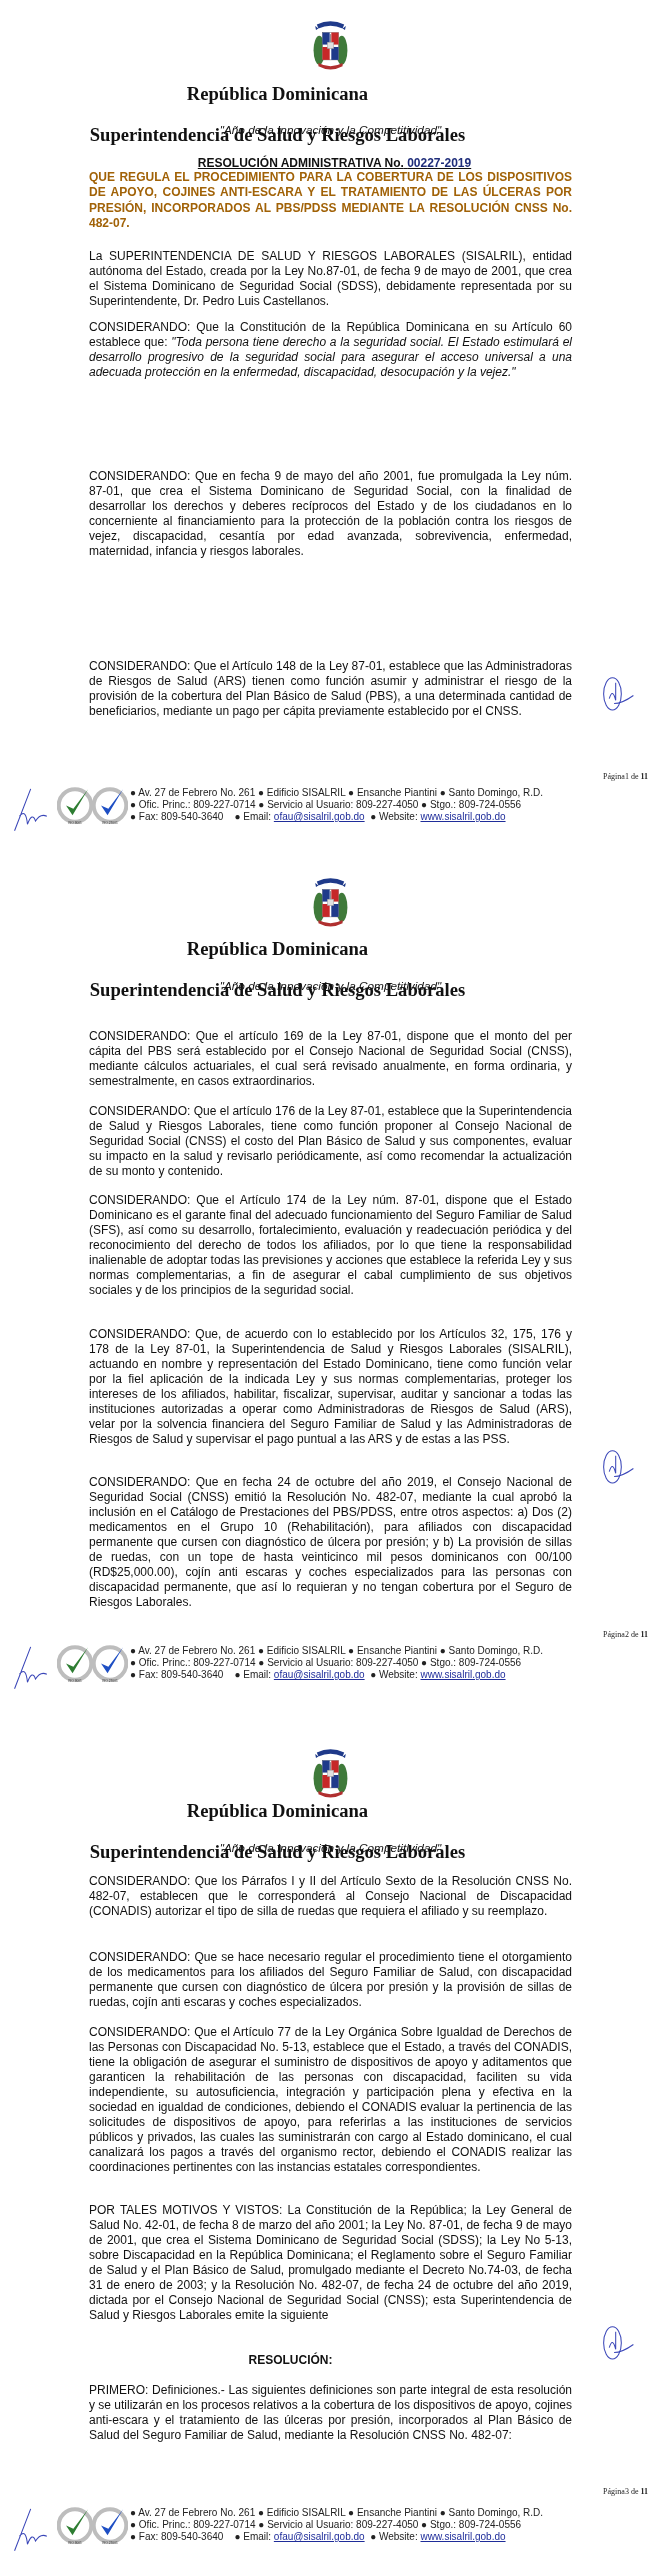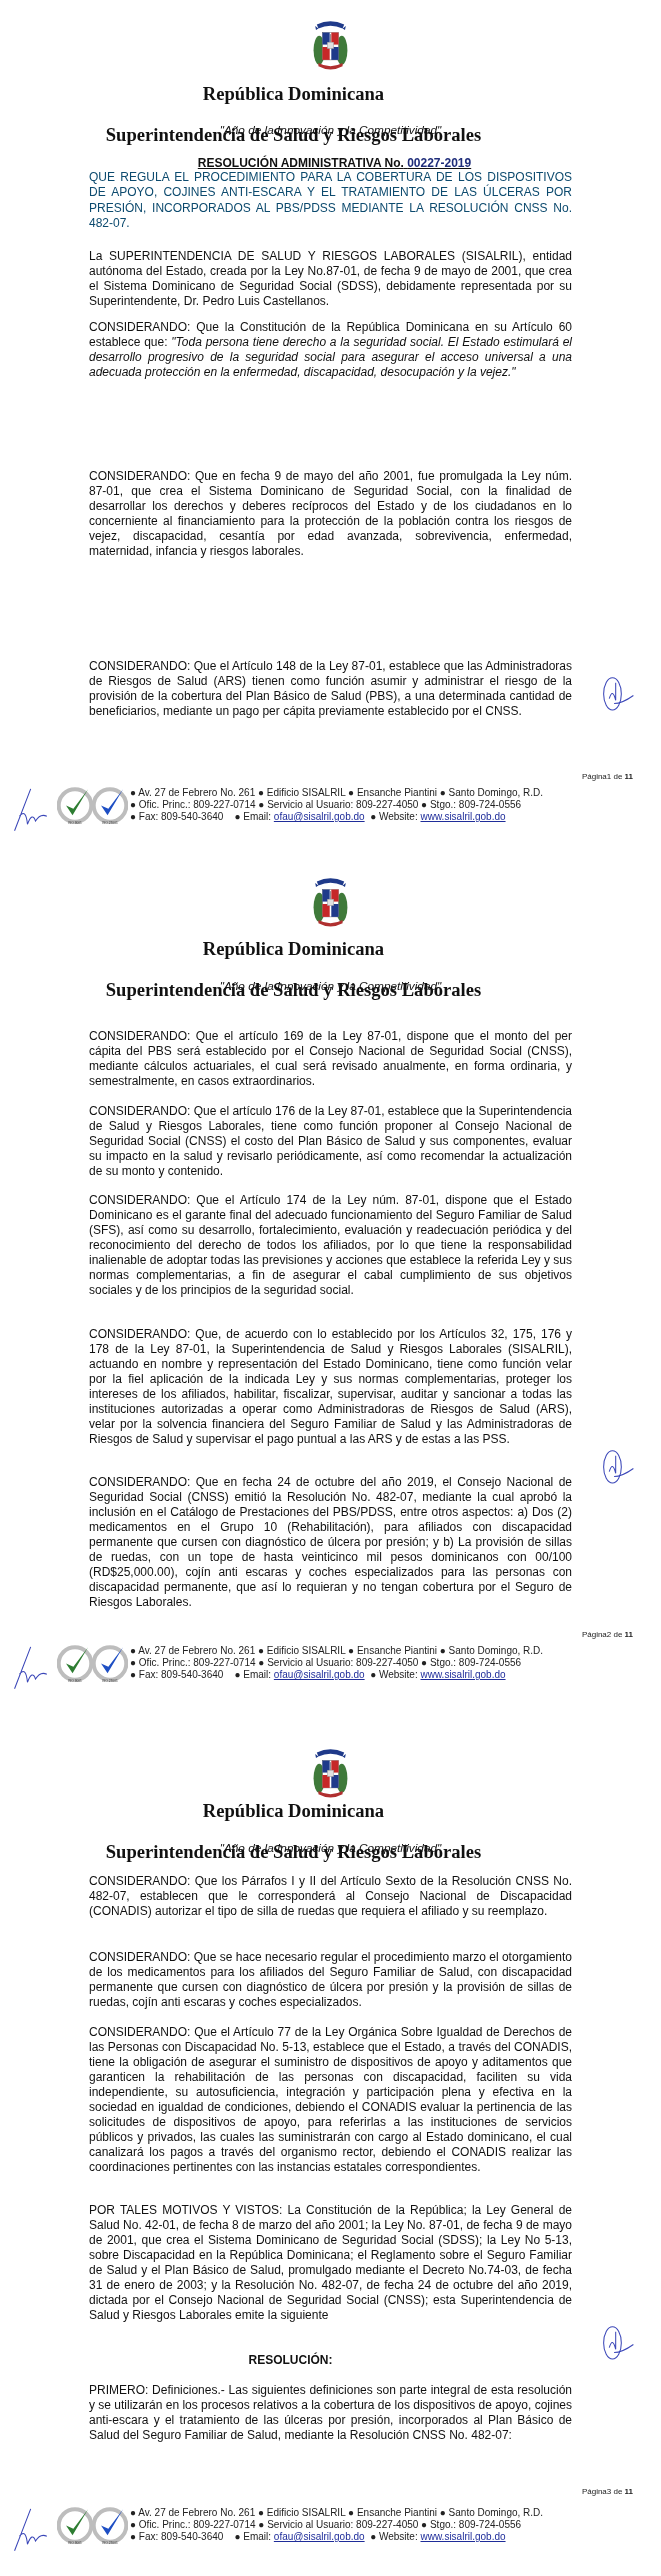--- a/index.html
+++ b/index.html
@@ -3,35 +3,35 @@
 <meta charset="utf-8">
 <style>
   html, body { margin: 0; padding: 0; background: #ffffff; }
   body { width: 661px; height: 2576px; position: relative; overflow: hidden; color: #111; font-family: "Liberation Sans", sans-serif; }
   .page { position: absolute; left: 0; width: 661px; }
   .page1 { top: 0; height: 867px; }
   .page2 { top: 867px; height: 867px; }
   .page3 { top: 1735px; height: 841px; }
 
   .crest { position: absolute; left: 310px; width: 41px; height: 58px; }
-  .hdr-title { position: absolute; left: 16px; width: 555px; text-align: center; font-family: "Liberation Serif", serif; font-weight: bold; color: #111; }
+  .hdr-title { position: absolute; left: 0; width: 555px; text-align: center; font-family: "Liberation Serif", serif; font-weight: bold; color: #111; }
   .hdr-t1 { font-size: 18.6px; }
   .hdr-t2 { font-size: 18.6px; margin-top: 20px; }
   .hdr-motto { position: absolute; left: 0; width: 661px; text-align: center; font-style: italic; font-size: 11.8px; color: #111; }
 
   .res-num { position: absolute; left: 4px; width: 661px; text-align: center; font-weight: bold; font-size: 12px; text-decoration: underline; }
   .res-num .num { color: #1f2d7a; }
-  .res-sub { position: absolute; left: 89px; width: 483px; font-weight: normal; color: #0c4a6e; font-size: 12px; line-height: 15.4px; text-align: justify; }
+  .res-sub { position: absolute; left: 89px; width: 483px; font-weight: bold; color: #a16207; font-size: 12px; line-height: 15.4px; text-align: justify; }
 
   .para { position: absolute; left: 89px; width: 483px; font-size: 12px; line-height: 15px; text-align: justify; color: #111; }
   .para b { font-weight: normal; }
   .para i { font-style: italic; }
   .center-bold { position: absolute; left: 4px; width: 573px; text-align: center; font-weight: bold; font-size: 12px; }
 
-  .pagenum { position: absolute; left: 567px; width: 81px; text-align: center; font-size: 8px; color: #222; }
+  .pagenum { position: absolute; left: 567px; width: 81px; text-align: right; font-size: 8px; color: #222; font-family: Liberation Serif, serif; }
   .pagenum b { font-weight: bold; }
   .footer { position: absolute; left: 0; width: 661px; height: 65px; }
   .foot-sig { position: absolute; left: 11.3px; top: 3.2px; width: 41px; height: 50px; }
   .cert { position: absolute; top: 0; width: 36px; height: 49px; }
   .cert1 { left: 57px; }
   .cert2 { left: 92px; }
   .foot-lines { position: absolute; left: 130px; top: 6px; font-size: 10px; line-height: 12px; color: #222; white-space: nowrap; }
   .foot-lines a { color: #1f2d9a; text-decoration: underline; }
   .side-sig { position: absolute; left: 598px; width: 37px; height: 49px; }
 </style>
@@ -195,21 +195,21 @@
       <use href="#crest-sym"></use>
     </svg>
   <div class="hdr-title hdr-t1" style="top:65px">República Dominicana</div>
   <div class="hdr-title hdr-t2" style="top:86px">Superintendencia de Salud y Riesgos Laborales</div>
   <div class="hdr-motto" style="top:106px">"Año de la Innovación y la Competitividad"</div>
 
   <div class="para" style="top:139px">
     <b>CONSIDERANDO:</b><span> Que los Párrafos I y II del Artículo Sexto de la Resolución CNSS No. 482-07, establecen que le corresponderá al Consejo Nacional de Discapacidad (CONADIS) autorizar el tipo de silla de ruedas que requiera el afiliado y su reemplazo.</span>
   </div>
   <div class="para" style="top:215px">
-    <b>CONSIDERANDO:</b><span> Que se hace necesario regular el procedimiento marzo el otorgamiento de los medicamentos para los afiliados del Seguro Familiar de Salud, con discapacidad permanente que cursen con diagnóstico de úlcera por presión y la provisión de sillas de ruedas, cojín anti escaras y coches especializados.</span>
+    <b>CONSIDERANDO:</b><span> Que se hace necesario regular el procedimiento tiene el otorgamiento de los medicamentos para los afiliados del Seguro Familiar de Salud, con discapacidad permanente que cursen con diagnóstico de úlcera por presión y la provisión de sillas de ruedas, cojín anti escaras y coches especializados.</span>
   </div>
   <div class="para" style="top:290px">
     <b>CONSIDERANDO</b><span>: Que el Artículo 77 de la Ley Orgánica Sobre Igualdad de Derechos de las Personas con Discapacidad No. 5-13, establece que el Estado, a través del CONADIS, tiene la obligación de asegurar el suministro de dispositivos de apoyo y aditamentos que garanticen la rehabilitación de las personas con discapacidad, faciliten su vida independiente, su autosuficiencia, integración y participación plena y efectiva en la sociedad en igualdad de condiciones, debiendo el CONADIS evaluar la pertinencia de las solicitudes de dispositivos de apoyo, para referirlas a las instituciones de servicios públicos y privados, las cuales las suministrarán con cargo al Estado dominicano, el cual canalizará los pagos a través del organismo rector, debiendo el CONADIS realizar las coordinaciones pertinentes con las instancias estatales correspondientes.</span>
   </div>
   <div class="para" style="top:468px">
     <b>POR TALES MOTIVOS Y VISTOS:</b><span> La Constitución de la República; la Ley General de Salud No. 42-01, de fecha 8 de marzo del año 2001; la Ley No. 87-01, de fecha 9 de mayo de 2001, que crea el Sistema Dominicano de Seguridad Social (SDSS); la Ley No 5-13, sobre Discapacidad en la República Dominicana; el Reglamento sobre el Seguro Familiar de Salud y el Plan Básico de Salud, promulgado mediante el Decreto No.74-03, de fecha 31 de enero de 2003; y la Resolución No. 482-07, de fecha 24 de octubre del año 2019, dictada por el Consejo Nacional de Seguridad Social (CNSS); esta Superintendencia de Salud y Riesgos Laborales emite la siguiente</span>
   </div>
 
   <div class="center-bold" style="top:618px">RESOLUCIÓN:</div>
 

